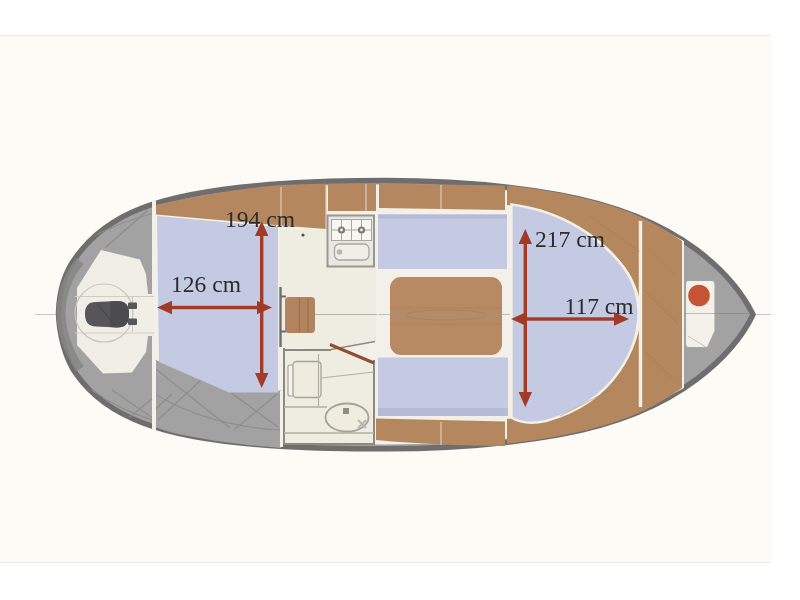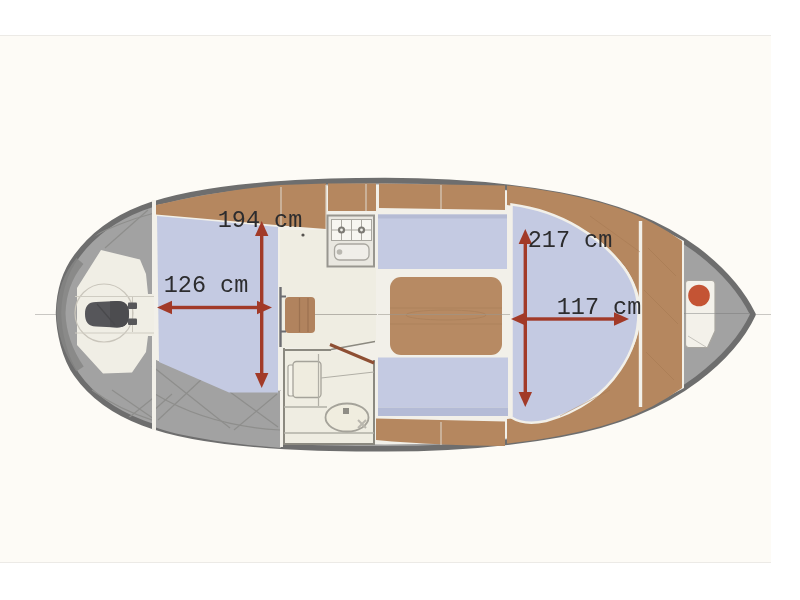--- a/index.html
+++ b/index.html
@@ -1,17 +1,17 @@
 <!DOCTYPE html>
 <html><head>
 <meta charset="utf-8">
 <style>
   html,body{margin:0;padding:0;background:#ffffff;}
   .page{position:relative;width:771px;height:600px;overflow:hidden;
-        font-family:Liberation Mono, monospace;}
+        font-family:Liberation Serif, serif;}
 </style>
 </head>
 <body>
 <div class="page">
 <svg width="800" height="600" viewBox="0 0 800 600">
   <defs>
     <clipPath id="hullclip">
       <path d="M 58.5,313
            C 59,293.5 64.5,272.5 76.5,256.5
            C 91,236.5 113.5,219 142,208

